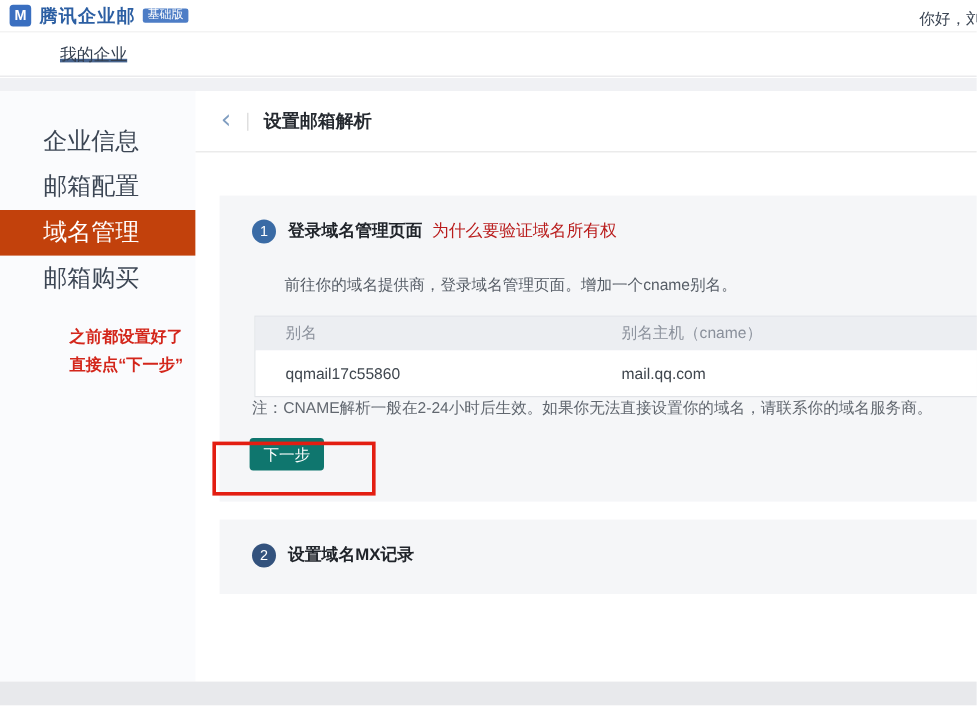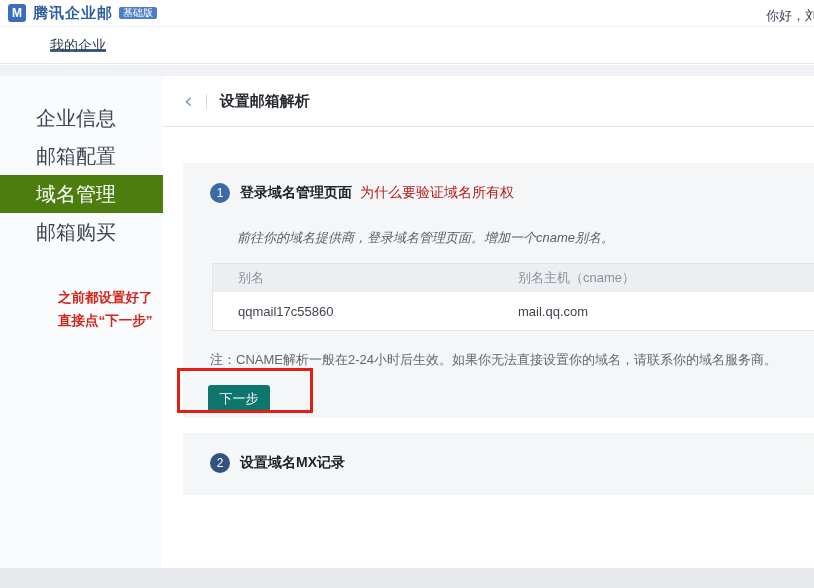--- a/index.html
+++ b/index.html
@@ -24,52 +24,52 @@
   .nav-tab { display:inline-block; margin-left:50px; height:24px; line-height:34px; font-size:14px;
              color:#333f50; border-bottom:3px solid transparent; cursor:pointer; }
   .nav-tab.active { border-bottom-color:#47648f; }
 
   .gray-strip { position:absolute; left:0; top:65px; width:814px; height:11px; background:#f0f1f4; }
 
   
   .content-row { position:absolute; left:0; top:76px; width:814px; height:492px; }
   .sidebar { position:absolute; left:0; top:0; width:163px; height:492px; background:#fafbfd; padding-top:23px; }
   .side-item { height:38px; line-height:38px; font-size:20px; color:#3c4654; padding-left:36px; cursor:pointer; }
-  .side-item.active { background:#4d7c0f; color:#fff; }
-  .side-note { position:absolute; left:58px; top:210px; color:#d3261b; font-size:13.5px; font-weight:bold;
+  .side-item.active { background:#c2410c; color:#fff; }
+  .side-note { position:absolute; left:58px; top:193px; color:#d3261b; font-size:13.5px; font-weight:bold;
                line-height:23px; white-space:nowrap; }
 
   .main { position:absolute; left:163px; top:0; width:651px; height:492px; background:#fff; }
   .page-header { height:51px; display:flex; align-items:center; border-bottom:1px solid #e6e6e6; }
   .back-btn { margin-left:21px; font-size:22px; line-height:18px; color:#7f9dc0; cursor:pointer;
               font-family:"DejaVu Sans",sans-serif; }
   .vdiv { width:1px; height:15px; background:#d8d8d8; margin:0 13px; }
   .page-title { font-size:15px; font-weight:600; color:#262a30; }
 
   .step-box { margin-left:20px; width:631px; background:#f5f6f8; padding:20px 0 0 27px; }
   .step-box.step1 { margin-top:36px; height:255px; }
   .step-box.step2 { margin-top:15px; height:62px; }
   .step-head { display:flex; align-items:center; }
   .circle { width:20px; height:20px; border-radius:50%; color:#fff; font-size:12px;
             display:flex; align-items:center; justify-content:center; flex:0 0 20px; }
   .circle.c1 { background:#3a6ba5; }
   .circle.c2 { background:#33527d; }
   .step-title { font-size:14px; font-weight:bold; color:#20242a; margin-left:10px; }
   .step-link { font-size:14px; color:#b91c1c; margin-left:8px; text-decoration:none; cursor:pointer; }
-  .desc { margin:26px 0 0 27px; font-size:13px; color:#565d66;font-style:italic; }
+  .desc { margin:26px 0 0 27px; font-size:13px; color:#565d66; }
 
   .table { margin-top:16px; margin-left:2px; width:620px; border:1px solid #e2e4e8; }
   .trow-head { display:flex; height:28px; align-items:center; background:#eceef2;
                font-size:13px; color:#8a909b; }
   .trow { display:flex; height:38px; align-items:center; background:#fff;
           font-size:13px; color:#3f464e; }
   .c-a { width:305px; padding-left:25px; }
   .c-b { flex:1; }
 
-  .note { margin-top:20px; font-size:13px; color:#61676f; }
+  .note { margin-top:0; font-size:13px; color:#61676f; }
   .next-btn { display:block; margin:16px 0 0 -2px; width:62px; height:27px; background:#0f766e;
               color:#fff; font-size:13px; border:none; border-radius:3px; cursor:pointer;
               font-family:"Liberation Sans","DejaVu Sans",sans-serif; }
 
   .footer { position:absolute; left:0; top:568px; width:814px; height:20px; background:#e8e9ec; }
 
   .red-box { position:absolute; left:177px; top:368px; width:136px; height:45px;
              border:3px solid #e31e12; z-index:10; pointer-events:none; }
 </style>
 </head>

